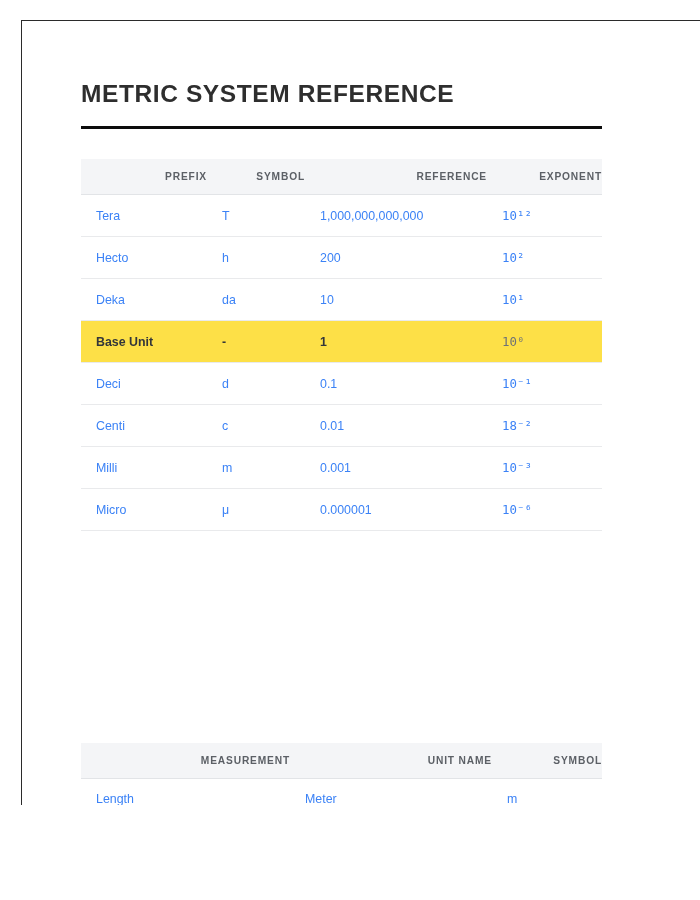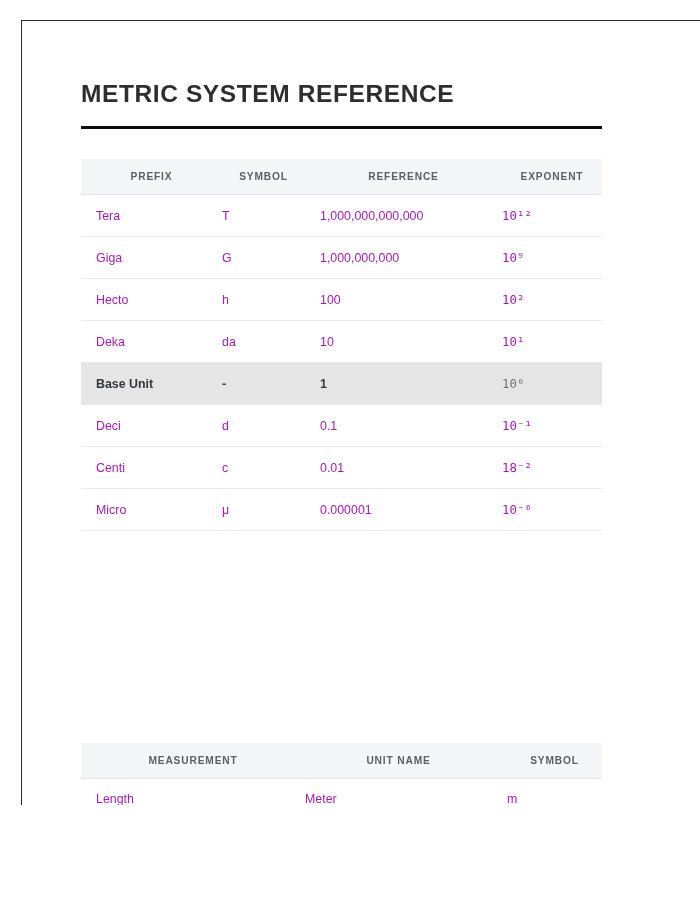--- a/index.html
+++ b/index.html
@@ -66,28 +66,28 @@
   }
   #prefix-table { top: 138px; }
   #units-table  { top: 722px; }
 
   .data-table th {
     background: #f4f5f7;
     color: #5c6066;
     font-size: 10.2px;
     font-weight: bold;
     letter-spacing: 0.85px;
-    text-align: center;
+    text-align: right;
     padding: 12px 0 12px 15px;
     border-bottom: 1px solid #e2e4e7;
     white-space: nowrap;
   }
   .data-table td {
     font-size: 12.4px;
-    color: #a21caf;
+    color: #3b82f6;
     padding: 13px 0 13px 15px;
     border-bottom: 1px solid #e9eaec;
     white-space: nowrap;
     vertical-align: middle;
   }
   .data-table tr:last-child td { border-bottom: 1px solid #e9eaec; }
 
   
   #prefix-table col.c-prefix { width: 126px; }
   #prefix-table col.c-symbol { width: 98px; }
@@ -99,21 +99,21 @@
   #units-table col.c-unit { width: 202px; }
   #units-table col.c-sym  { width: 110px; }
 
   .exp-cell {
     font-family: "DejaVu Sans Mono", monospace;
     font-size: 11.4px;
     color: #6d7177;
   }
 
   tr.row-highlight td {
-    background: #e5e5e5;
+    background: #fde047;
     font-weight: bold;
     color: #33363a;
   }
   tr.row-highlight td.exp-cell {
     font-weight: normal;
     color: #6d7177;
   }
 </style>
 </head>
 <body>
@@ -141,29 +141,23 @@
         </tr>
       </thead>
       <tbody id="prefix-body">
           <tr>
             <td>Tera</td>
             <td>T</td>
             <td>1,000,000,000,000</td>
             <td class="exp-cell">10¹²</td>
           </tr>
           <tr>
-            <td>Giga</td>
-            <td>G</td>
-            <td>1,000,000,000</td>
-            <td class="exp-cell">10⁹</td>
-          </tr>
-          <tr>
             <td>Hecto</td>
             <td>h</td>
-            <td>100</td>
+            <td>200</td>
             <td class="exp-cell">10²</td>
           </tr>
           <tr>
             <td>Deka</td>
             <td>da</td>
             <td>10</td>
             <td class="exp-cell">10¹</td>
           </tr>
           <tr class="row-highlight">
             <td>Base Unit</td>
@@ -175,20 +169,26 @@
             <td>Deci</td>
             <td>d</td>
             <td>0.1</td>
             <td class="exp-cell">10⁻¹</td>
           </tr>
           <tr>
             <td>Centi</td>
             <td>c</td>
             <td>0.01</td>
             <td class="exp-cell">18⁻²</td>
+          </tr>
+          <tr>
+            <td>Milli</td>
+            <td>m</td>
+            <td>0.001</td>
+            <td class="exp-cell">10⁻³</td>
           </tr>
           <tr>
             <td>Micro</td>
             <td>μ</td>
             <td>0.000001</td>
             <td class="exp-cell">10⁻⁶</td>
           </tr>
         </tbody>
     </table>
 

